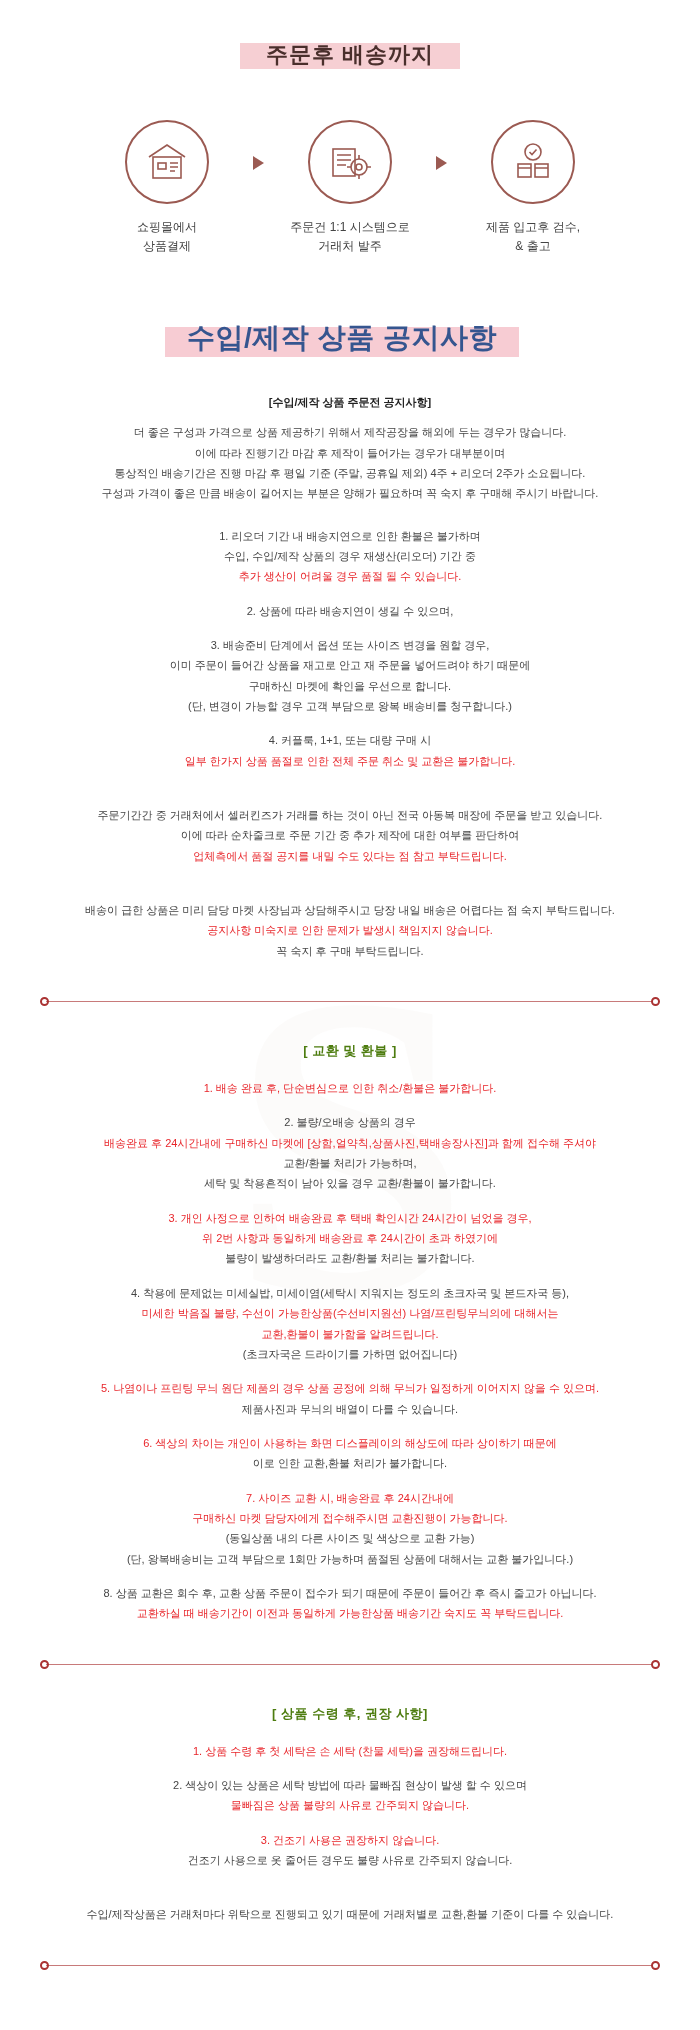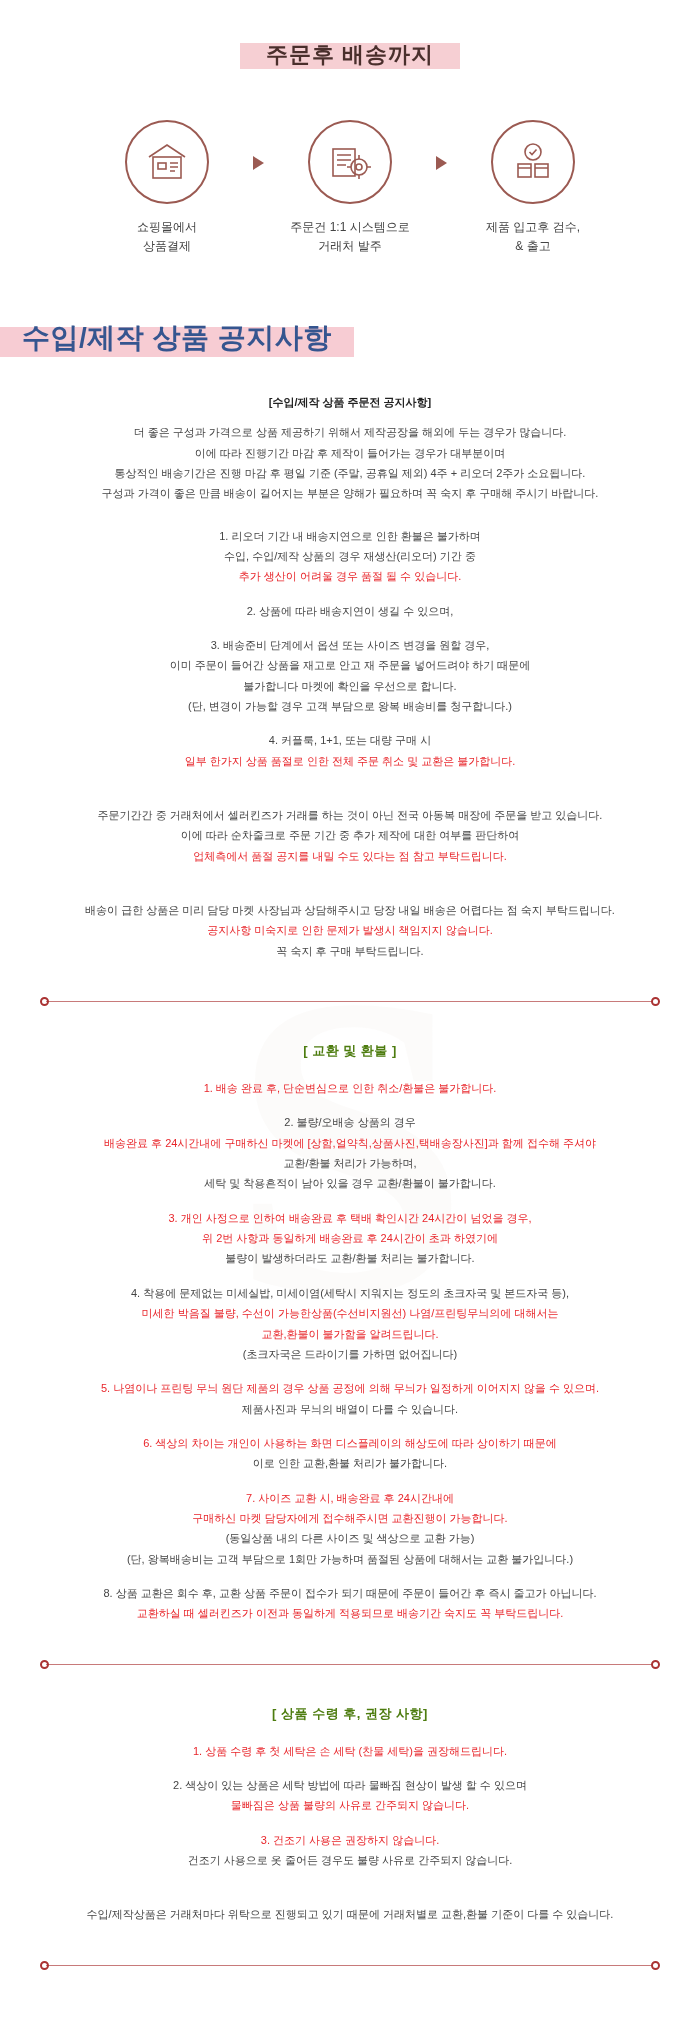--- a/index.html
+++ b/index.html
@@ -95,21 +95,21 @@
   .arrow {
     margin-top: 36px;
     width: 0; height: 0;
     border-left: 11px solid #9b5a52;
     border-top: 7px solid transparent;
     border-bottom: 7px solid transparent;
   }
 
   
   .section-title-wrap {
-    text-align: left;
+    text-align: center;
     margin: 62px 16px 34px 0;
   }
   .section-title {
     display: inline-block;
     position: relative;
     padding: 2px 22px 4px 22px;
     font-size: 28px;
     font-weight: bold;
     color: #35558f;
     letter-spacing: 0.5px;
@@ -259,21 +259,21 @@
 
       <div class="gap-s"></div>
       <div>
         <div class="ln">2. 상품에 따라 배송지연이 생길 수 있으며,</div>
       </div>
 
       <div class="gap-s"></div>
       <div>
         <div class="ln">3. 배송준비 단계에서 옵션 또는 사이즈 변경을 원할 경우,</div>
         <div class="ln">이미 주문이 들어간 상품을 재고로 안고 재 주문을 넣어드려야 하기 때문에</div>
-        <div class="ln">불가합니다 마켓에 확인을 우선으로 합니다.</div>
+        <div class="ln">구매하신 마켓에 확인을 우선으로 합니다.</div>
         <div class="ln">(단, 변경이 가능할 경우 고객 부담으로 왕복 배송비를 청구합니다.)</div>
       </div>
 
       <div class="gap-s"></div>
       <div>
         <div class="ln">4. 커플룩, 1+1, 또는 대량 구매 시</div>
         <div class="ln red">일부 한가지 상품 품절로 인한 전체 주문 취소 및 교환은 불가합니다.</div>
       </div>
 
       <div class="gap-l"></div>
@@ -343,21 +343,21 @@
       <div>
         <div class="ln red">7. 사이즈 교환 시, 배송완료 후 24시간내에</div>
         <div class="ln red">구매하신 마켓 담당자에게 접수해주시면 교환진행이 가능합니다.</div>
         <div class="ln">(동일상품 내의 다른 사이즈 및 색상으로 교환 가능)</div>
         <div class="ln">(단, 왕복배송비는 고객 부담으로 1회만 가능하며 품절된 상품에 대해서는 교환 불가입니다.)</div>
       </div>
 
       <div class="gap-s"></div>
       <div>
         <div class="ln">8. 상품 교환은 회수 후, 교환 상품 주문이 접수가 되기 때문에 주문이 들어간 후 즉시 줄고가 아닙니다.</div>
-        <div class="ln red">교환하실 때 셀러킨즈가 이전과 동일하게 적용되므로 배송기간 숙지도 꼭 부탁드립니다.</div>
+        <div class="ln red">교환하실 때 배송기간이 이전과 동일하게 가능한상품 배송기간 숙지도 꼭 부탁드립니다.</div>
       </div>
     </div>
 
     <div class="divider">
       <div class="dot l"></div>
       <div class="line"></div>
       <div class="dot r"></div>
     </div>
 
     <div class="block">

